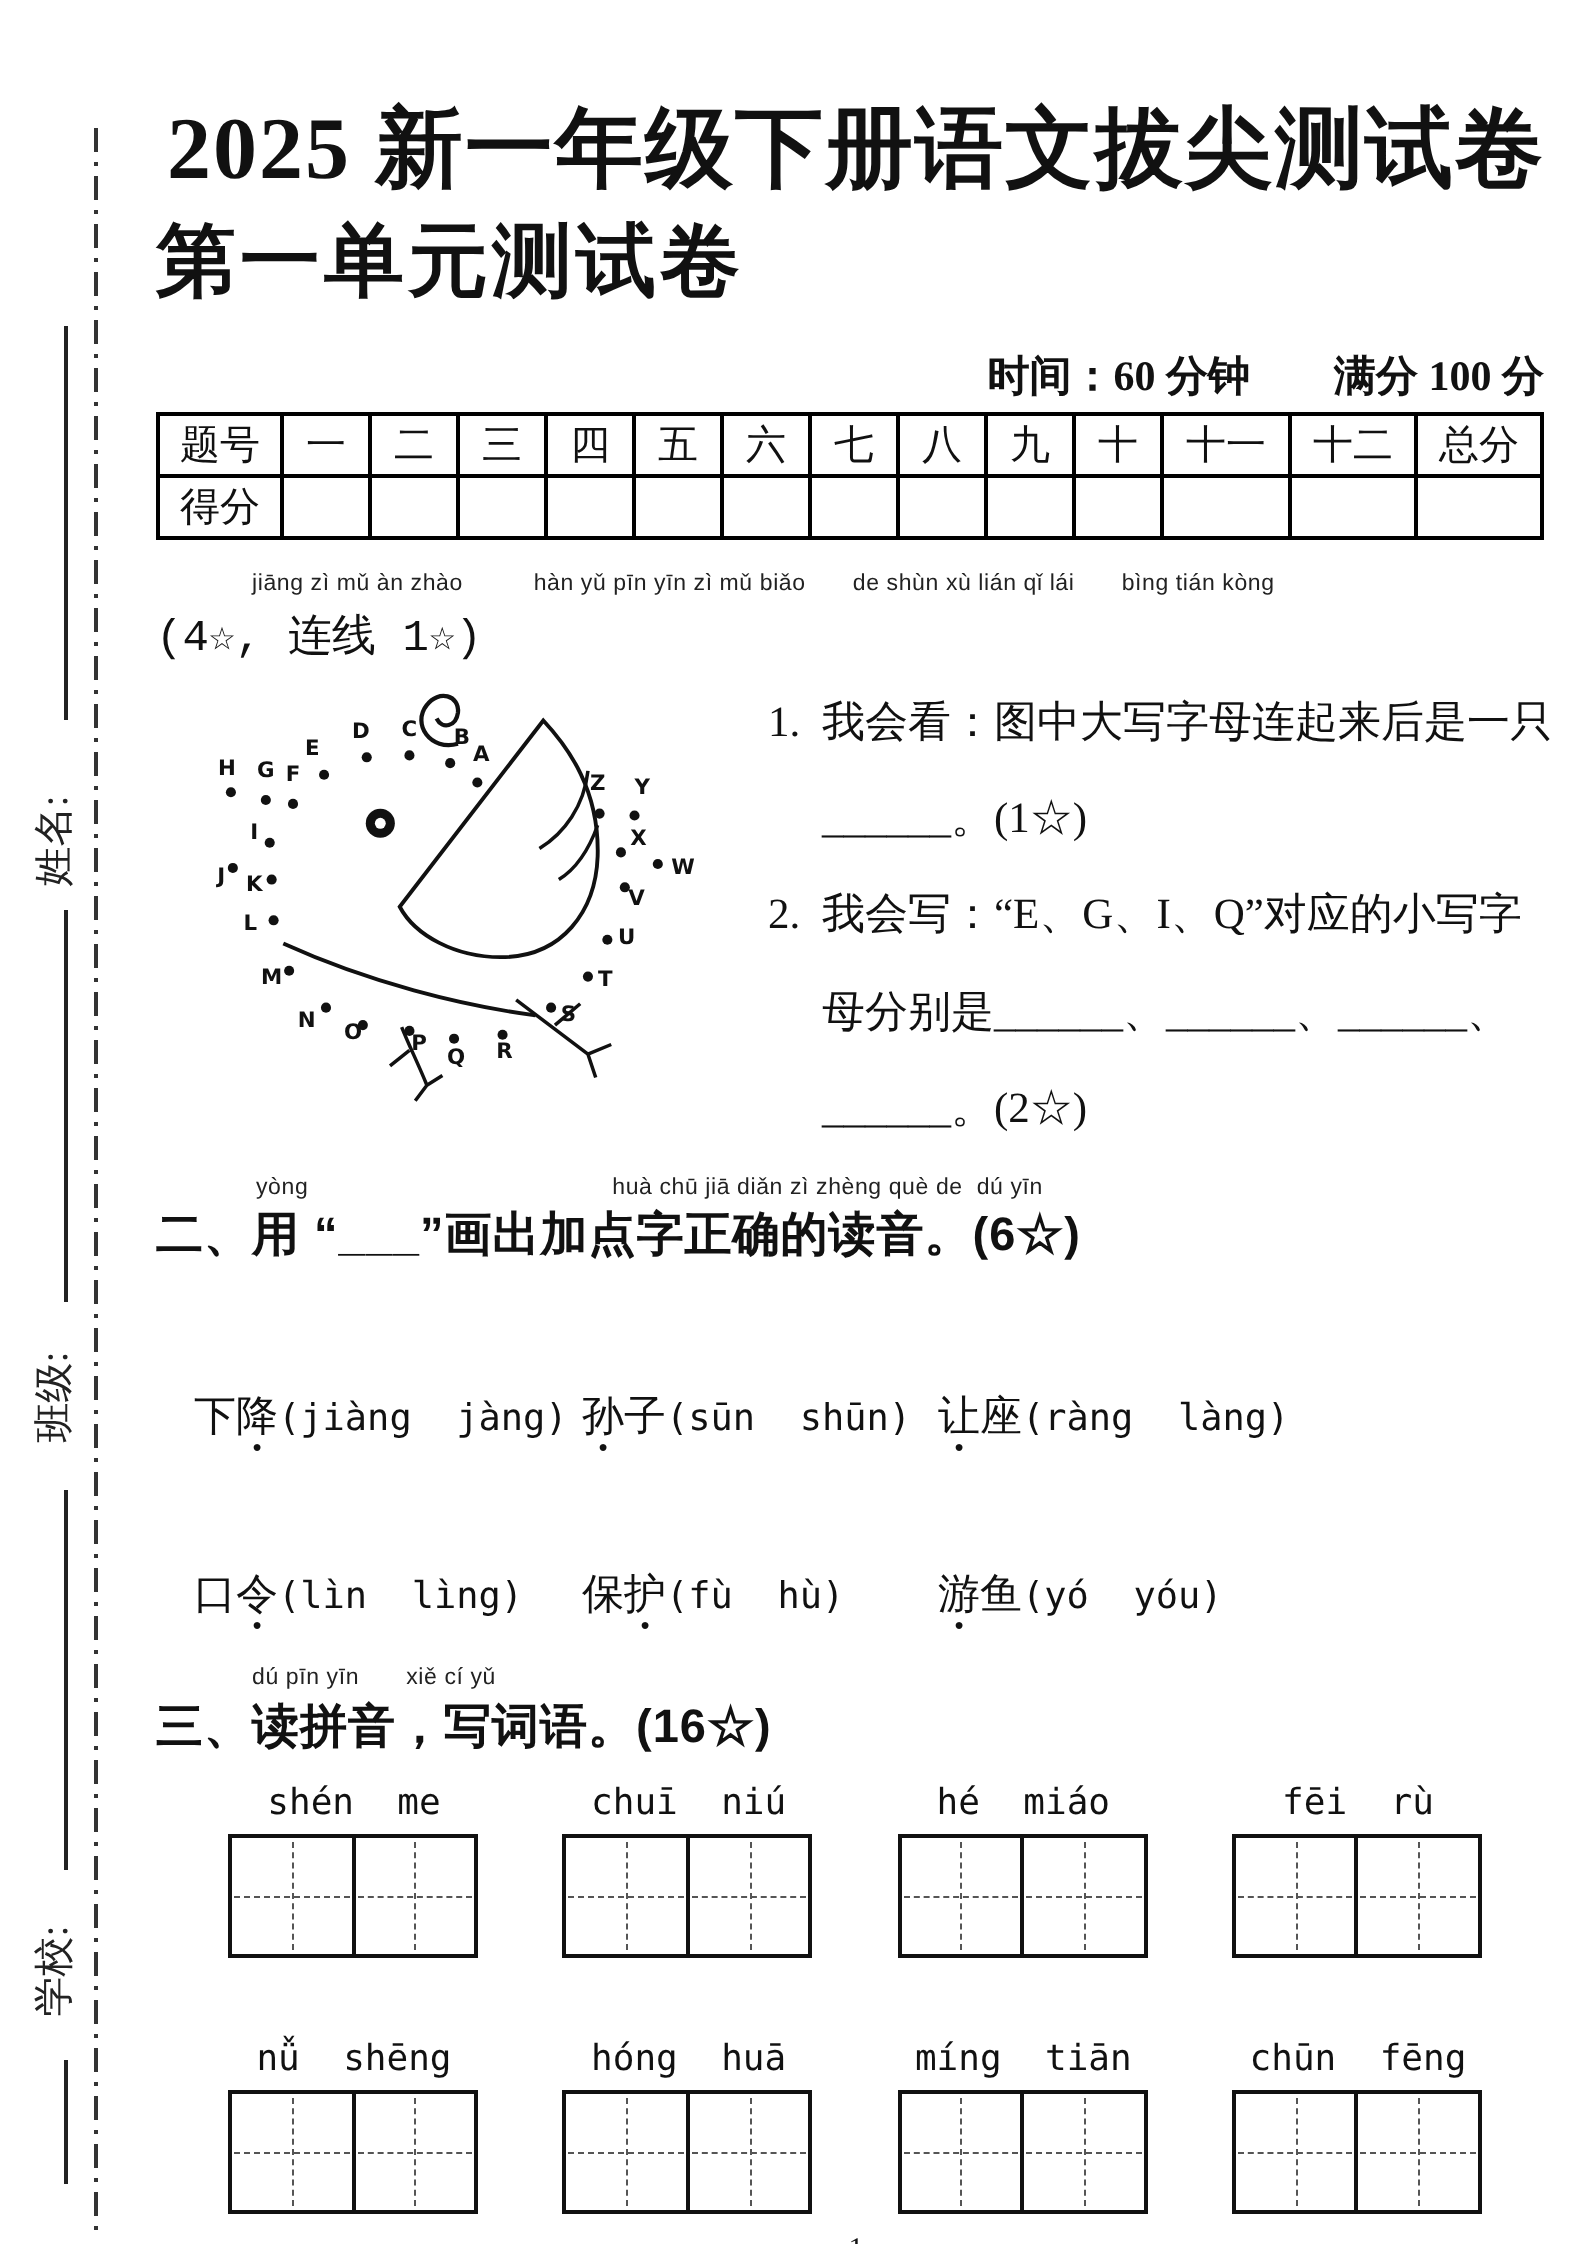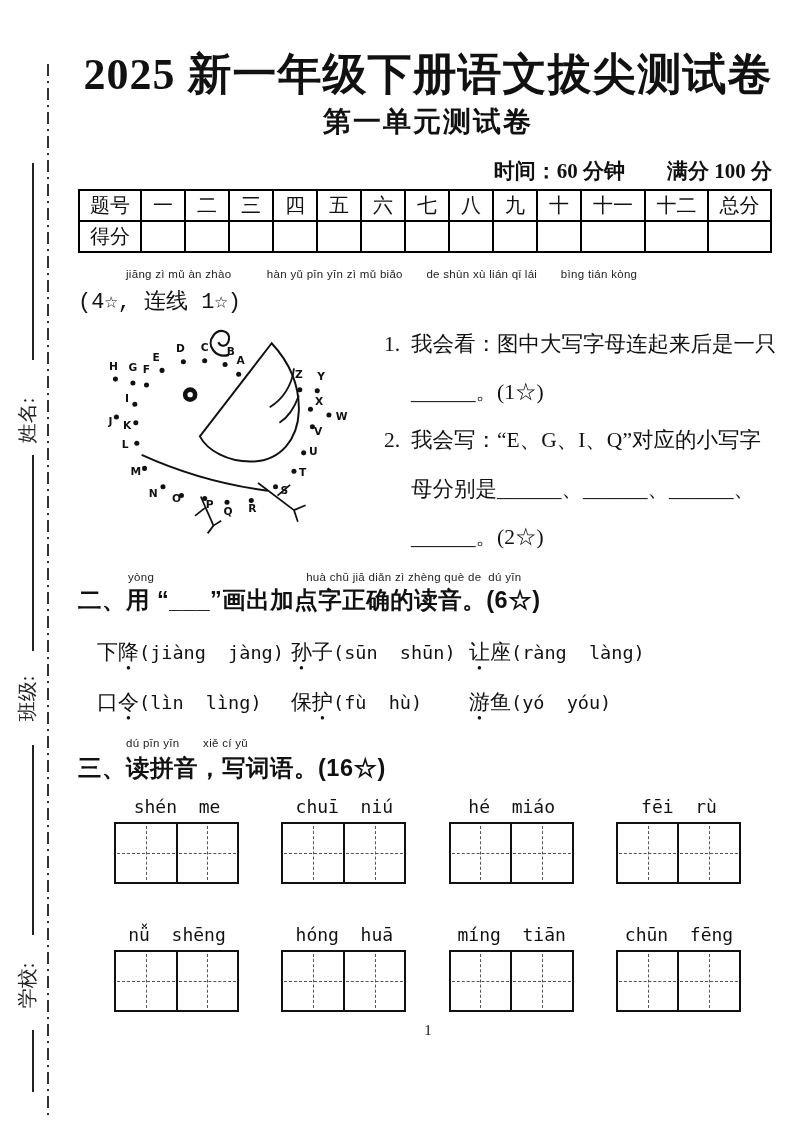--- a/index.html
+++ b/index.html
@@ -10,21 +10,21 @@
   
   .seal-line{position:absolute;left:47px;top:64px;height:1052px;width:2px;
     background:repeating-linear-gradient(180deg,#333 0 12px,transparent 12px 17px,#333 17px 19px,transparent 19px 24px);}
   .sb-line{position:absolute;left:32px;width:2px;background:#222;}
   .sb-label{position:absolute;left:-18px;width:90px;text-align:center;
     transform:rotate(-90deg);font-size:20px;white-space:nowrap;
     font-family:"Liberation Serif",serif;color:#222;}
   
   .content{position:absolute;left:78px;top:0;width:700px;}
   .title{margin:50px 0 0 0;text-align:center;font-size:44px;font-weight:800;letter-spacing:1px;line-height:1.15;}
-  .subtitle{margin:2px 0 0 0;text-align:center;font-size:28px;font-weight:800;letter-spacing:2px;}
+  .subtitle{margin:2px 0 0 0;text-align:left;font-size:40px;font-weight:800;letter-spacing:2px;}
   .meta{margin:16px 6px 4px 0;text-align:right;font-size:21px;font-weight:700;white-space:pre;}
   
   table.score{border-collapse:collapse;table-layout:fixed;width:694px;}
   table.score td{border:2px solid #000;height:29px;text-align:center;font-size:20px;padding:0;}
   
   .pinyin-line{font-family:Liberation Sans, sans-serif;font-size:11.5px;color:#222;
     white-space:pre;margin:14px 0 0 48px;letter-spacing:0.3px;}
   .sec-heading{font-family:"Liberation Sans",sans-serif;font-weight:700;font-size:23.5px;
     margin:1px 0 0 0;letter-spacing:0.5px;white-space:nowrap;}
   .points-line{font-family:Liberation Mono, monospace;font-size:22px;margin:4px 0 0 0;}
@@ -32,21 +32,21 @@
   .s1-body{display:flex;margin-top:2px;}
   .figure-box{width:300px;height:228px;flex:0 0 auto;}
   .questions{flex:1;font-size:21.5px;line-height:2.25;padding-left:6px;margin-top:2px;}
   .q{position:relative;padding-left:27px;}
   .qnum{position:absolute;left:0;top:0;}
   .fig-letter{font:700 11px "DejaVu Sans",sans-serif;text-anchor:middle;fill:#111;}
   
   .py-a{margin-left:50px;} .py-b{margin-left:116px;padding-left:36px;}
   .w-row{display:flex;margin:22px 0 0 19px;align-items:baseline;gap:16px;}
   .w-item{white-space:pre;}
-  .w-c1{width:178px;} .w-c2{width:162px;}
+  .w-c1{width:178px;} .w-c2{width:162px;margin-top:39px;}
   .hz{font-size:21px;}
   .dotted{position:relative;display:inline-block;}
   .dotted::after{content:"\25CF";position:absolute;left:50%;transform:translateX(-50%);
     bottom:-0.72em;font-size:8px;color:#111;}
   .reading{font-family:"DejaVu Sans Mono",monospace;font-size:18.5px;}
   
   .grid-row{display:flex;justify-content:space-between;padding:0 36px 0 36px;margin-top:12px;}
   .grid-row.second{margin-top:40px;}
   .word-block{width:126px;}
   .py-label{font-family:"DejaVu Sans Mono",monospace;font-size:18px;text-align:center;

